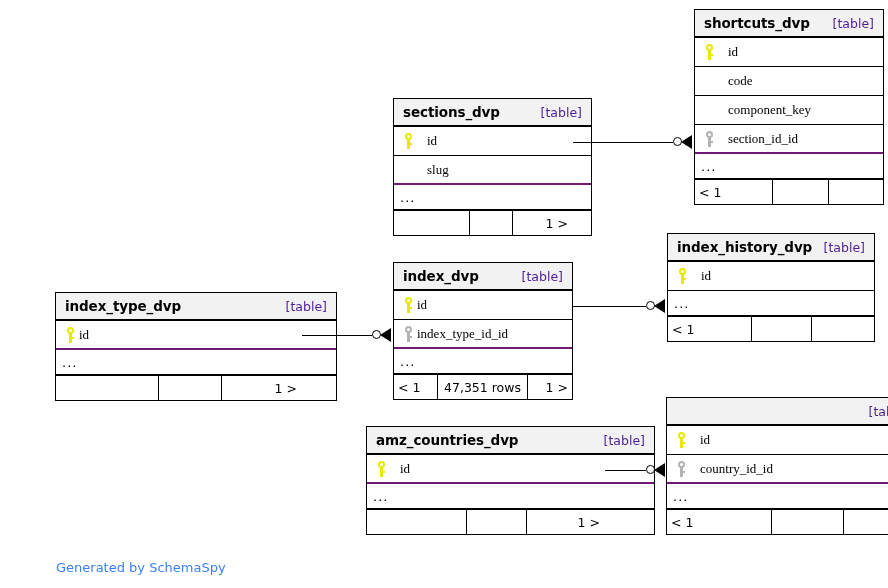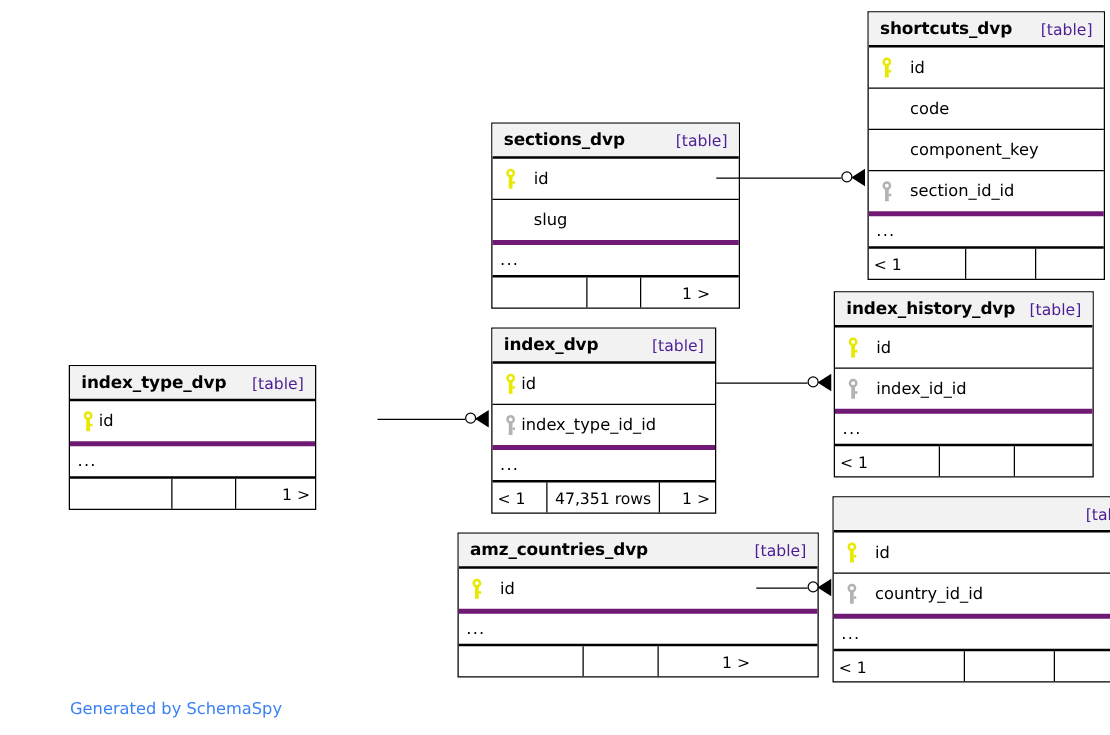--- a/index.html
+++ b/index.html
@@ -48,24 +48,25 @@
   }
   .tbl-header.name-left .tbl-name { margin-right: auto; }
 
   
   .col-row {
     box-sizing: border-box;
     height: 29px;
     border-bottom: 1px solid #000000;
     display: flex;
     align-items: center;
-    padding: 16px 6px;
+    padding: 0 6px;
     white-space: nowrap;
-  }
-  .col-row.last { border-bottom: 4px solid #701a75; text-align: center; }
+    font-family: Liberation Serif, serif;
+  }
+  .col-row.last { border-bottom: 2px solid #701a75; text-align: center; }
   .col-label {
     font-size: 13px;
     color: #000000;
   }
   .keyslot {
     width: 17px;
     min-width: 17px;
     height: 18px;
     display: inline-flex;
     align-items: center;
@@ -265,30 +266,20 @@
     <div class="col-row">
       <span class="keyslot">
         <span class="key pk">
             <span class="head"></span>
             <span class="shaft"></span>
             <span class="tooth"></span>
           </span>
       </span>
       <span class="col-label col-indent">id</span>
     </div>
-    <div class="col-row last">
-      <span class="keyslot">
-        <span class="key fk">
-            <span class="head"></span>
-            <span class="shaft"></span>
-            <span class="tooth"></span>
-          </span>
-      </span>
-      <span class="col-label col-indent">index_id_id</span>
-    </div>
     <div class="ellipsis-row">...</div>
     <div class="tbl-footer">
       <div class="foot-cell foot-left" style="width:94px;">&lt; 1</div>
       <div class="foot-cell foot-center" style="width:68px;"></div>
       <div class="foot-cell foot-right" style="width:69px;"></div>
     </div>
   </div>
 
   <div class="table-box" style="left:353px; top:262px; width:180px;">
     <div class="tbl-header">
@@ -316,21 +307,21 @@
       <span class="col-label">index_type_id_id</span>
     </div>
     <div class="ellipsis-row">...</div>
     <div class="tbl-footer">
       <div class="foot-cell foot-left" style="width:44px;">&lt; 1</div>
       <div class="foot-cell foot-center" style="width:90px;">47,351 rows</div>
       <div class="foot-cell foot-right" style="width:44px;">1 &gt;</div>
     </div>
   </div>
 
-  <div class="table-box" style="left:15px; top:292px; width:198px;">
+  <div class="table-box" style="left:15px; top:292px; width:282px;">
     <div class="tbl-header name-left">
       <span class="tbl-name">index_type_dvp</span>
       <span class="tbl-tag">[table]</span>
     </div>
     <div class="col-row last">
       <span class="keyslot">
         <span class="key pk">
             <span class="head"></span>
             <span class="shaft"></span>
             <span class="tooth"></span>

